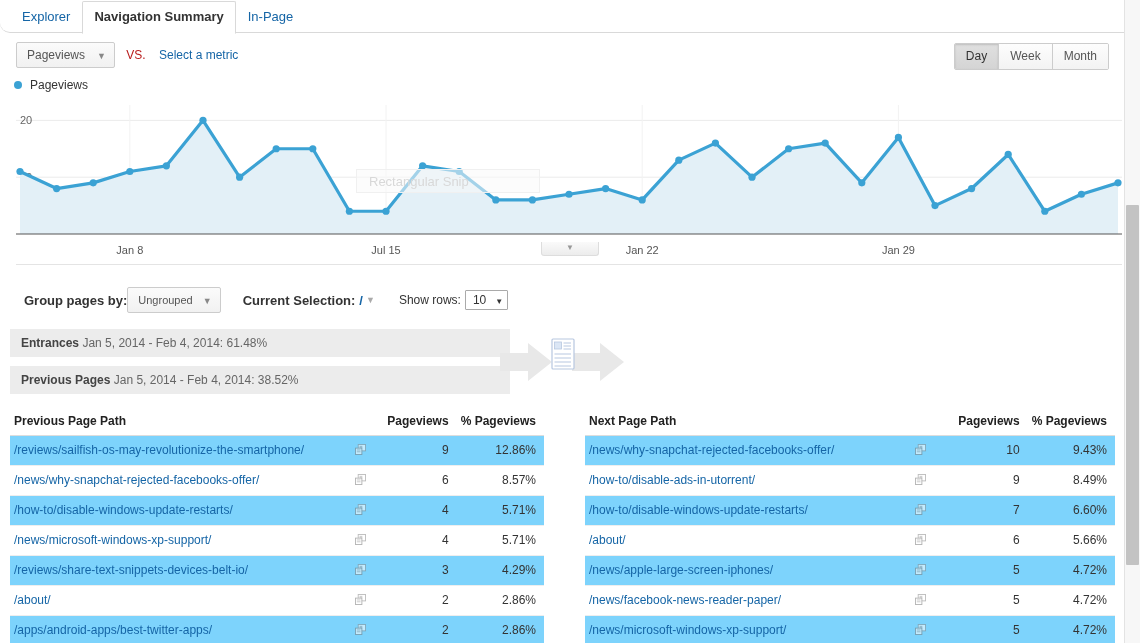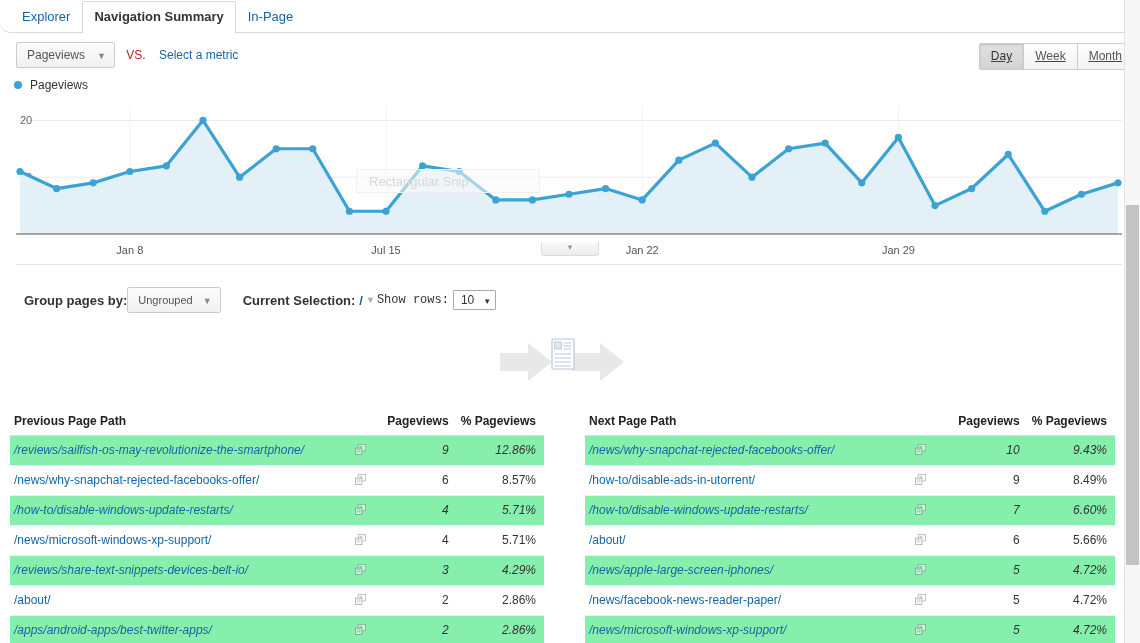--- a/index.html
+++ b/index.html
@@ -82,27 +82,26 @@
   .metric-link {
     display: inline-block;
     vertical-align: middle;
     margin-left: 10px;
     font-size: 12px;
     color: #1565a6;
     cursor: pointer;
   }
   .timegroup {
     position: absolute;
-    right: 6px;
+    right: 31px;
     top: 43px;
     display: flex;
     border: 1px solid #ccc;
     border-radius: 2px;
     overflow: hidden;
-    text-decoration: underline;
   }
   .timegroup button {
     font-family: "Liberation Sans", sans-serif;
     font-size: 12px;
     color: #555;
     border: none;
     border-left: 1px solid #ccc;
     background: linear-gradient(#fdfdfd, #f3f3f3);
     padding: 5px 11px 6px 11px;
     cursor: pointer;
@@ -206,21 +205,21 @@
     padding: 6px 8px 6px 10px;
     font-size: 11px;
     color: #555;
     min-width: 58px;
     cursor: pointer;
   }
   .group-select .caret { margin-left: 10px; color:#888; font-size: 9px; }
   .cursel { margin-left: 22px; }
   .cursel-val { color: #1565a6; font-weight: bold; font-size: 13px; margin-left: 4px; cursor:pointer; }
   .cursel-caret { color: #aaa; font-size: 9px; margin-left: 3px; }
-  .showrows { margin-left: 2px; font-size: 12px; color:#333;font-family:Liberation Mono, monospace; }
+  .showrows { margin-left: 24px; font-size: 12px; color:#333; }
   .rows-select {
     margin-left: 4px;
     border: 1px solid #aaa;
     border-radius: 1px;
     background: #fff;
     padding: 2px 4px 2px 7px;
     font-size: 12px;
     color: #333;
     cursor: pointer;
     display: inline-block;
@@ -270,21 +269,21 @@
     border-bottom: 1px solid #ddd;
     white-space: nowrap;
   }
   th.num { text-align: right; padding-right: 8px; }
   td {
     font-size: 12px;
     padding: 7px 0 7px 4px;
     border-bottom: 1px solid #eee;
     vertical-align: top;
   }
-  tr.alt td { background: #86efac; font-style: italic; }
+  tr.alt td { background: #7dd3fc; }
   td.path a {
     color: #1565a6;
     text-decoration: none;
     cursor: pointer;
     word-break: break-all;
   }
   td.icon { width: 26px; text-align: center; padding-top: 8px; }
   td.num  { text-align: right; padding-right: 8px; color: #333; white-space: nowrap; }
   td.pct  { text-align: right; padding-right: 8px; color: #333; white-space: nowrap; width: 70px; }
   .ext-icon { display:inline-block; width:11px; height:11px; opacity:.55; }
@@ -395,20 +394,30 @@
   <span class="cursel hd">Current Selection:</span>
   <span class="cursel-val">/</span>
   <span class="cursel-caret">▼</span>
   <span class="showrows">Show rows:</span>
   <span class="rows-select">
     <span>10</span><span class="caret">▼</span>
   </span>
 </div>
 
 <div class="summary">
+  <div class="sumcol left">
+    <div class="sumbar">
+      <b>Entrances</b>
+      <span>Jan 5, 2014 - Feb 4, 2014: 61.48%</span>
+    </div>
+    <div class="sumbar">
+      <b>Previous Pages</b>
+      <span>Jan 5, 2014 - Feb 4, 2014: 38.52%</span>
+    </div>
+  </div>
 
   <div class="flowicon">
     <svg width="125" height="62" viewBox="0 0 125 62">
       <path d="M0 22 L28 22 L28 12 L52 31 L28 50 L28 40 L0 40 Z" fill="#e8e8e8"></path>
       <path d="M72 22 L100 22 L100 12 L124 31 L100 50 L100 40 L72 40 Z" fill="#e8e8e8"></path>
       <rect x="52" y="8" width="22" height="30" rx="1" fill="#fff" stroke="#b7c7e0" stroke-width="1.2"></rect>
       <rect x="54.5" y="11" width="7" height="7" fill="#dbe6f5" stroke="#b7c7e0" stroke-width="0.8"></rect>
       <g stroke="#b7c7e0" stroke-width="1">
         <line x1="63.5" y1="12" x2="71" y2="12"></line>
         <line x1="63.5" y1="15" x2="71" y2="15"></line>

